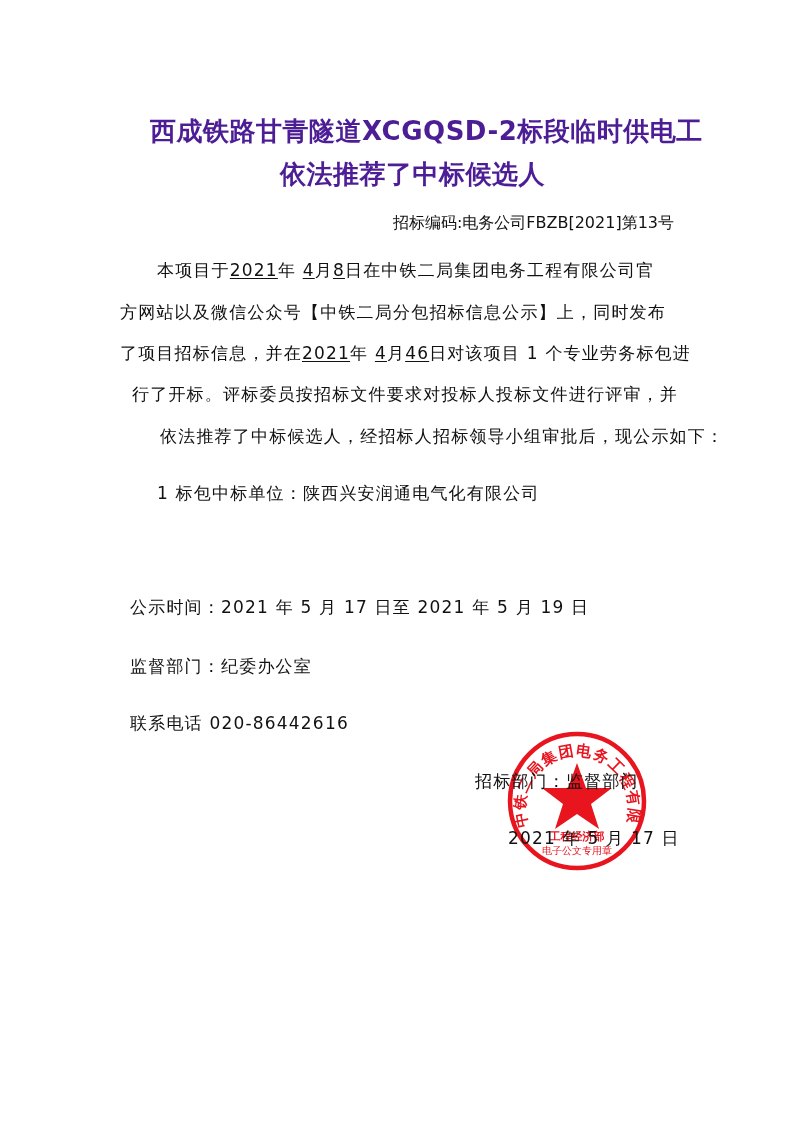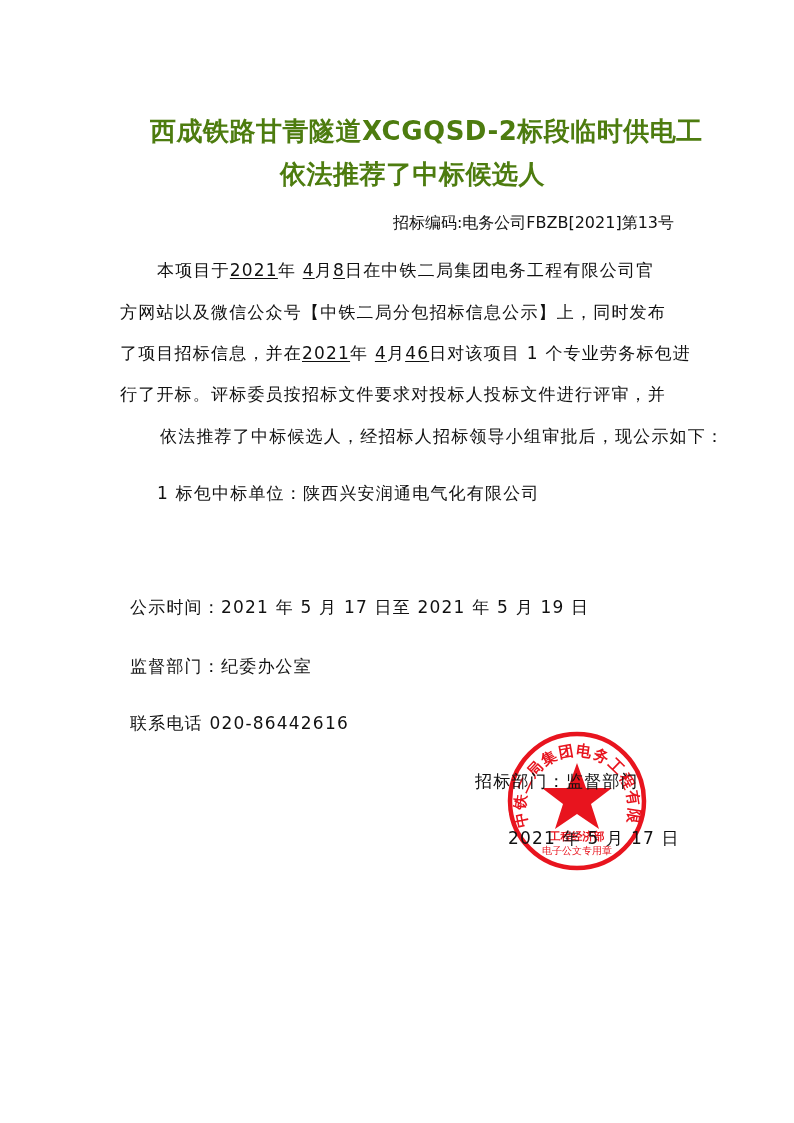--- a/index.html
+++ b/index.html
@@ -1,19 +1,19 @@
 <!DOCTYPE html>
 <html><head>
 <meta charset="utf-8">
 <style>
   html, body { margin:0; padding:0; background:#ffffff; }
   body { width:794px; height:1123px; position:relative; overflow:hidden;
          font-family:"DejaVu Sans", "Liberation Sans", sans-serif; color:#111; }
   .abs { position:absolute; white-space:nowrap; }
-  .title { font-weight:bold; font-size:26px; letter-spacing:0.5px; color:#4d7c0f; }
+  .title { font-weight:bold; font-size:26px; letter-spacing:0.5px; color:#4c1d95; }
   .code { font-size:16px; }
   .body-line { font-size:17px; letter-spacing:1.2px; }
   .u { text-decoration:underline; text-underline-offset:2px; }
   .seal { position:absolute; left:506px; top:730px; width:142px; height:142px; }
   .text-layer { z-index:2; }
 </style>
 </head>
 <body>
 
 <div class="abs title text-layer" style="left:150px; top:114px;">西成铁路甘青隧道XCGQSD-2标段临时供电工</div>
@@ -21,21 +21,21 @@
 
 <div class="abs code text-layer" style="right:120px; top:213px;">招标编码:电务公司FBZB[2021]第13号</div>
 
 <div class="abs body-line text-layer" style="left:157px; top:259px;">
   <span>本项目于</span><span class="u">2021</span><span>年</span> <span class="u">4</span><span>月</span><span class="u">8</span><span>日在中铁二局集团电务工程有限公司官</span>
 </div>
 <div class="abs body-line text-layer" style="left:120px; top:301px;">方网站以及微信公众号【中铁二局分包招标信息公示】上，同时发布</div>
 <div class="abs body-line text-layer" style="left:120px; top:342px;">
   <span>了项目招标信息，并在</span><span class="u">2021</span><span>年</span> <span class="u">4</span><span>月</span><span class="u">46</span><span>日对该项目 1 个专业劳务标包进</span>
 </div>
-<div class="abs body-line text-layer" style="left:120px; top:383px;font-family:Liberation Mono, monospace;">行了开标。评标委员按招标文件要求对投标人投标文件进行评审，并</div>
+<div class="abs body-line text-layer" style="left:132px; top:383px;font-family:Liberation Mono, monospace;">行了开标。评标委员按招标文件要求对投标人投标文件进行评审，并</div>
 <div class="abs body-line text-layer" style="left:120px; top:425px;margin-left:40px;">依法推荐了中标候选人，经招标人招标领导小组审批后，现公示如下：</div>
 
 <div class="abs body-line text-layer" style="left:157px; top:482px;">1 标包中标单位：陕西兴安润通电气化有限公司</div>
 
 <div class="abs body-line text-layer" style="left:130px; top:596px;">公示时间：2021 年 5 月 17 日至 2021 年 5 月 19 日</div>
 <div class="abs body-line text-layer" style="left:130px; top:655px;">监督部门：纪委办公室</div>
 <div class="abs body-line text-layer" style="left:130px; top:712px;">联系电话 020-86442616</div>
 
 <svg class="seal" viewBox="0 0 142 142" style="z-index:1;">
   <defs>

